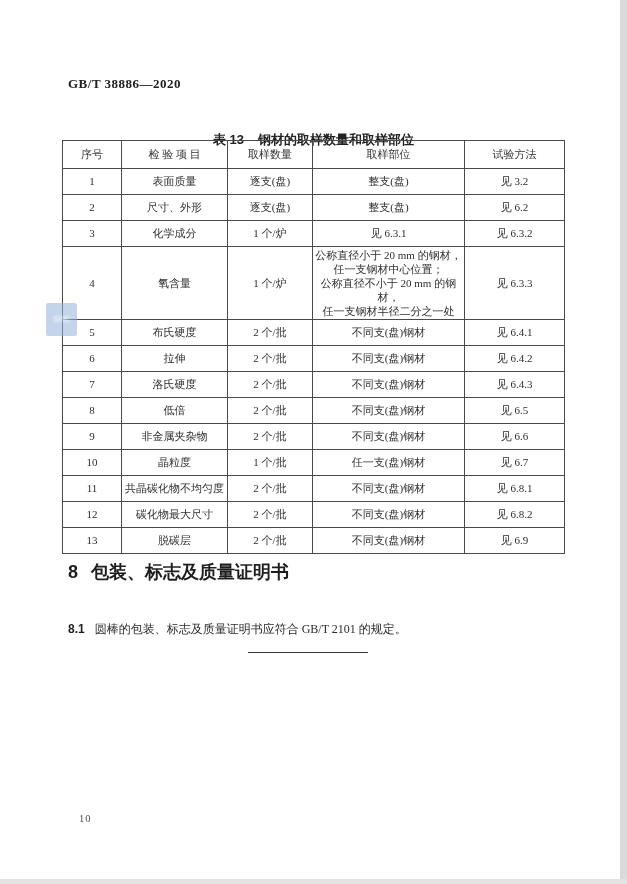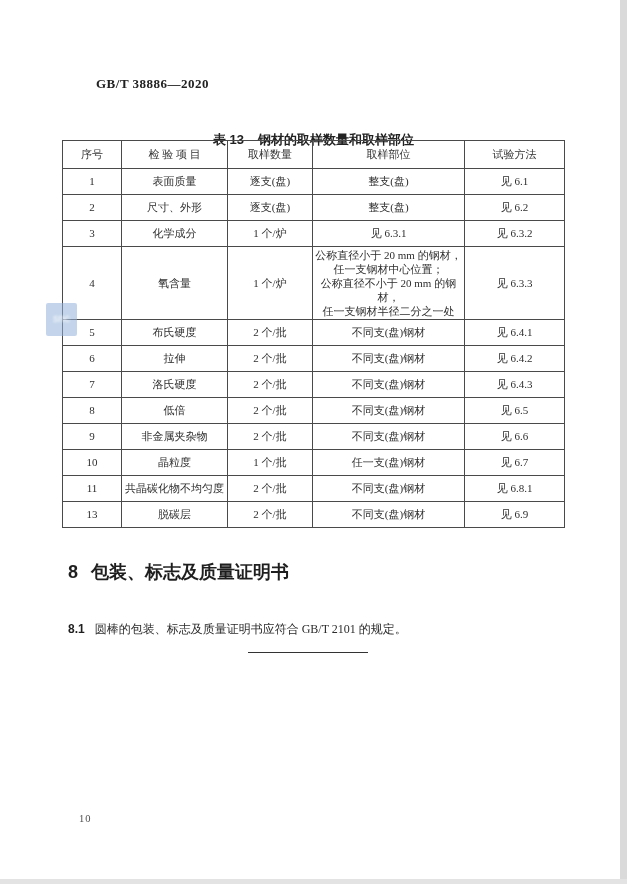--- a/index.html
+++ b/index.html
@@ -5,21 +5,21 @@
   html,body{margin:0;padding:0;background:#f4f4f4;}
   .page{
     position:relative;width:627px;height:884px;background:#ffffff;
     font-family:"Liberation Serif","DejaVu Serif",serif;
     color:#2b2b2b;overflow:hidden;
   }
   .edge-right{position:absolute;top:0;right:0;width:7px;height:884px;background:#dadada;}
   .edge-bottom{position:absolute;left:0;bottom:0;width:627px;height:5px;background:#e3e3e3;}
   .doc-header{
     position:absolute;left:68px;top:76px;font-size:13px;font-weight:bold;
-    letter-spacing:.5px;color:#222;margin-left:28px;
+    letter-spacing:.5px;color:#222;
   }
   .table-title{
     position:absolute;left:0;top:111px;width:627px;text-align:center;
     font-size:13px;font-weight:bold;color:#222;
     font-family:"Liberation Sans","DejaVu Sans",sans-serif;
     margin-top:20px;
   }
   .table-title .gap{display:inline-block;width:14px;}
   table.spec{
     position:absolute;left:62px;top:140px;border-collapse:collapse;
@@ -85,21 +85,21 @@
         <th>取样部位</th>
         <th>试验方法</th>
       </tr>
     </thead>
     <tbody>
         <tr>
           <td>1</td>
           <td>表面质量</td>
           <td>逐支(盘)</td>
           <td>整支(盘)</td>
-          <td>见 6.1</td>
+          <td>见 3.2</td>
         </tr>
         <tr>
           <td>2</td>
           <td>尺寸、外形</td>
           <td>逐支(盘)</td>
           <td>整支(盘)</td>
           <td>见 6.2</td>
         </tr>
         <tr>
           <td>3</td>
@@ -163,20 +163,27 @@
           <td>见 6.7</td>
         </tr>
         <tr>
           <td>11</td>
           <td>共晶碳化物不均匀度</td>
           <td>2 个/批</td>
           <td>不同支(盘)钢材</td>
           <td>见 6.8.1</td>
         </tr>
         <tr>
+          <td>12</td>
+          <td>碳化物最大尺寸</td>
+          <td>2 个/批</td>
+          <td>不同支(盘)钢材</td>
+          <td>见 6.8.2</td>
+        </tr>
+        <tr>
           <td>13</td>
           <td>脱碳层</td>
           <td>2 个/批</td>
           <td>不同支(盘)钢材</td>
           <td>见 6.9</td>
         </tr>
       </tbody>
   </table>
 
   <div class="watermark">

